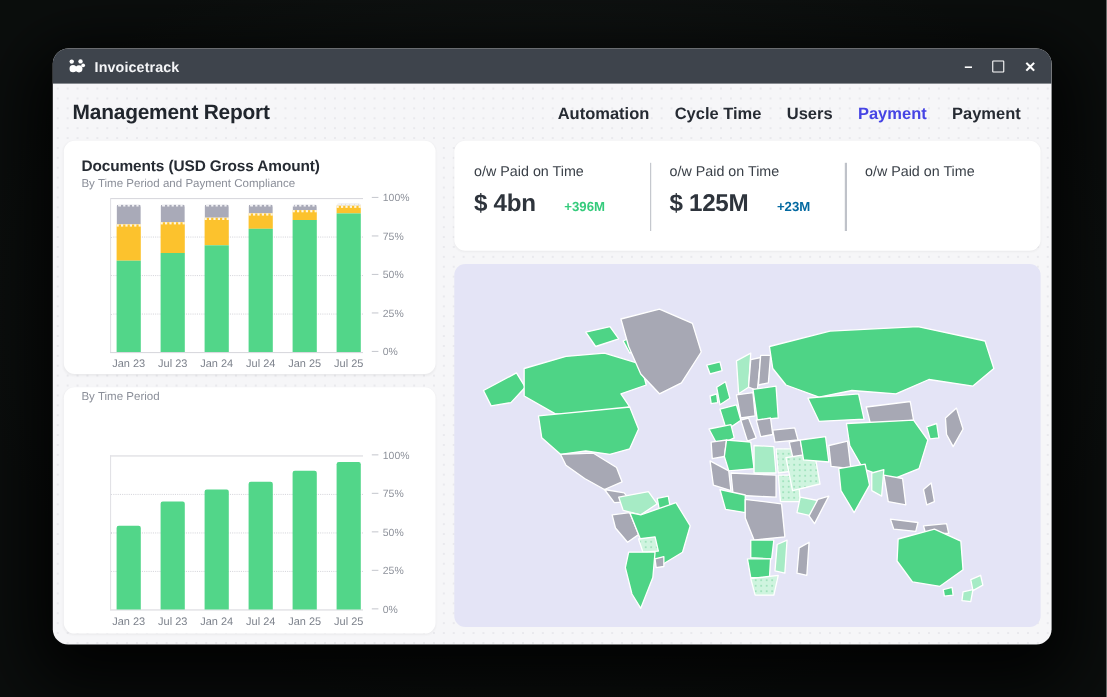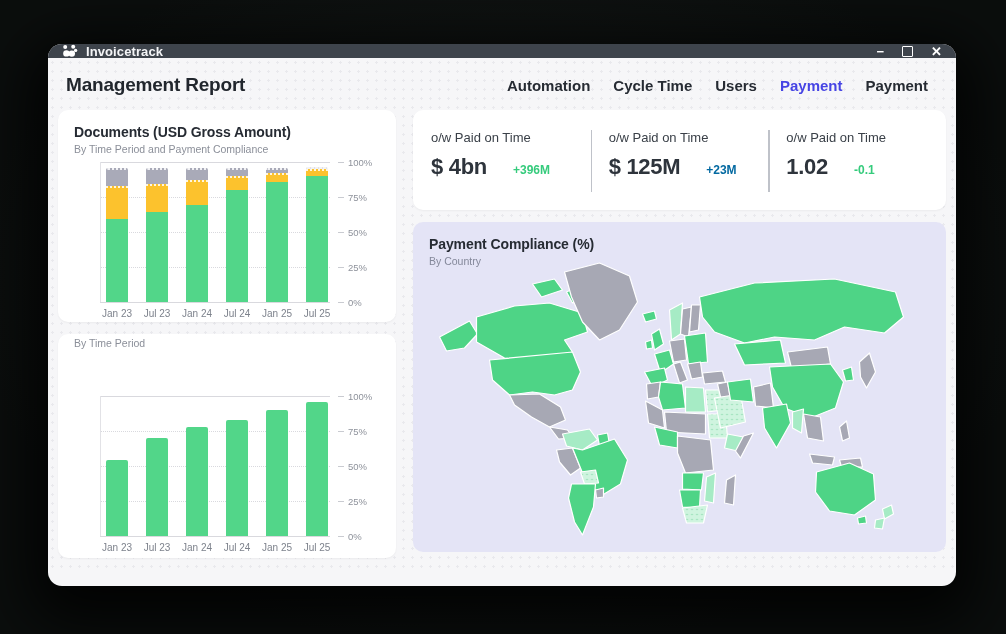--- a/index.html
+++ b/index.html
@@ -9,21 +9,21 @@
     font-family:"Liberation Sans", sans-serif;
     -webkit-font-smoothing:antialiased;
   }
   .window{
     position:absolute;left:48px;top:44px;width:908px;height:542px;
     border-radius:14px;overflow:hidden;background:#f6f6f8;
     box-shadow:0 18px 60px 18px rgba(0,0,0,0.85);
   }
   
   .titlebar{
-    height:14px;background:#3e444c;display:flex;align-items:center;
+    height:32px;background:#3e444c;display:flex;align-items:center;
     padding:0 14px;color:#f4f5f7;
   }
   .titlebar .logo{display:flex;align-items:center;margin-right:8px;}
   .titlebar .app-title{font-size:13px;font-weight:700;letter-spacing:.1px;}
   .win-controls{margin-left:auto;display:flex;align-items:center;gap:18px;}
   .win-controls .ctl{color:#fff;font-size:13px;line-height:1;cursor:default;}
   .ctl-min{font-weight:700;}
   .ctl-max{width:9px;height:9px;border:1.6px solid #fff;border-radius:1px;display:inline-block;}
   .ctl-close{font-size:14px;font-weight:700;}
   
@@ -223,32 +223,24 @@
             </div>
             <div class="kpi">
               <div class="kpi-label">o/w Paid on Time</div>
               <div class="kpi-line">
                 <span class="kpi-value">$ 125M</span>
                 <span class="kpi-delta" style="color: #0369a1;">+23M</span>
               </div>
             </div>
             <div class="kpi">
               <div class="kpi-label">o/w Paid on Time</div>
-              <div class="kpi-line">
-                <span class="kpi-value">1.02</span>
-                <span class="kpi-delta" style="color: rgb(53, 203, 124);">-0.1</span>
-              </div>
             </div>
           </div>
 
         <div class="map-card" style="background:#e4e4f6;">
-          <div class="map-head">
-            <div class="map-title">Payment Compliance (%)</div>
-            <div class="map-sub">By Country</div>
-          </div>
           <svg id="worldmap" viewBox="0 0 530 330" width="100%" height="100%">
             <defs>
               <pattern id="dots" width="5" height="5" patternUnits="userSpaceOnUse">
                 <rect width="5" height="5" id="dots-bg" fill="#cff4df"></rect>
                 <circle cx="2.5" cy="2.5" r="0.8" id="dots-dot" fill="#8fdcb0"></circle>
               </pattern>
             </defs>
             <g id="map-regions" stroke="#ffffff" stroke-width="1.2" stroke-linejoin="round">
                 <path d="M25,115 L55,99 L63,112 L50,126 L32,129 Z" fill="#4ed486"></path>
                 <path d="M62,95 L100,84 L135,81 L168,91 L173,110 L150,118 L158,130 L120,139 L90,136 L62,120 Z" fill="#4ed486"></path>

